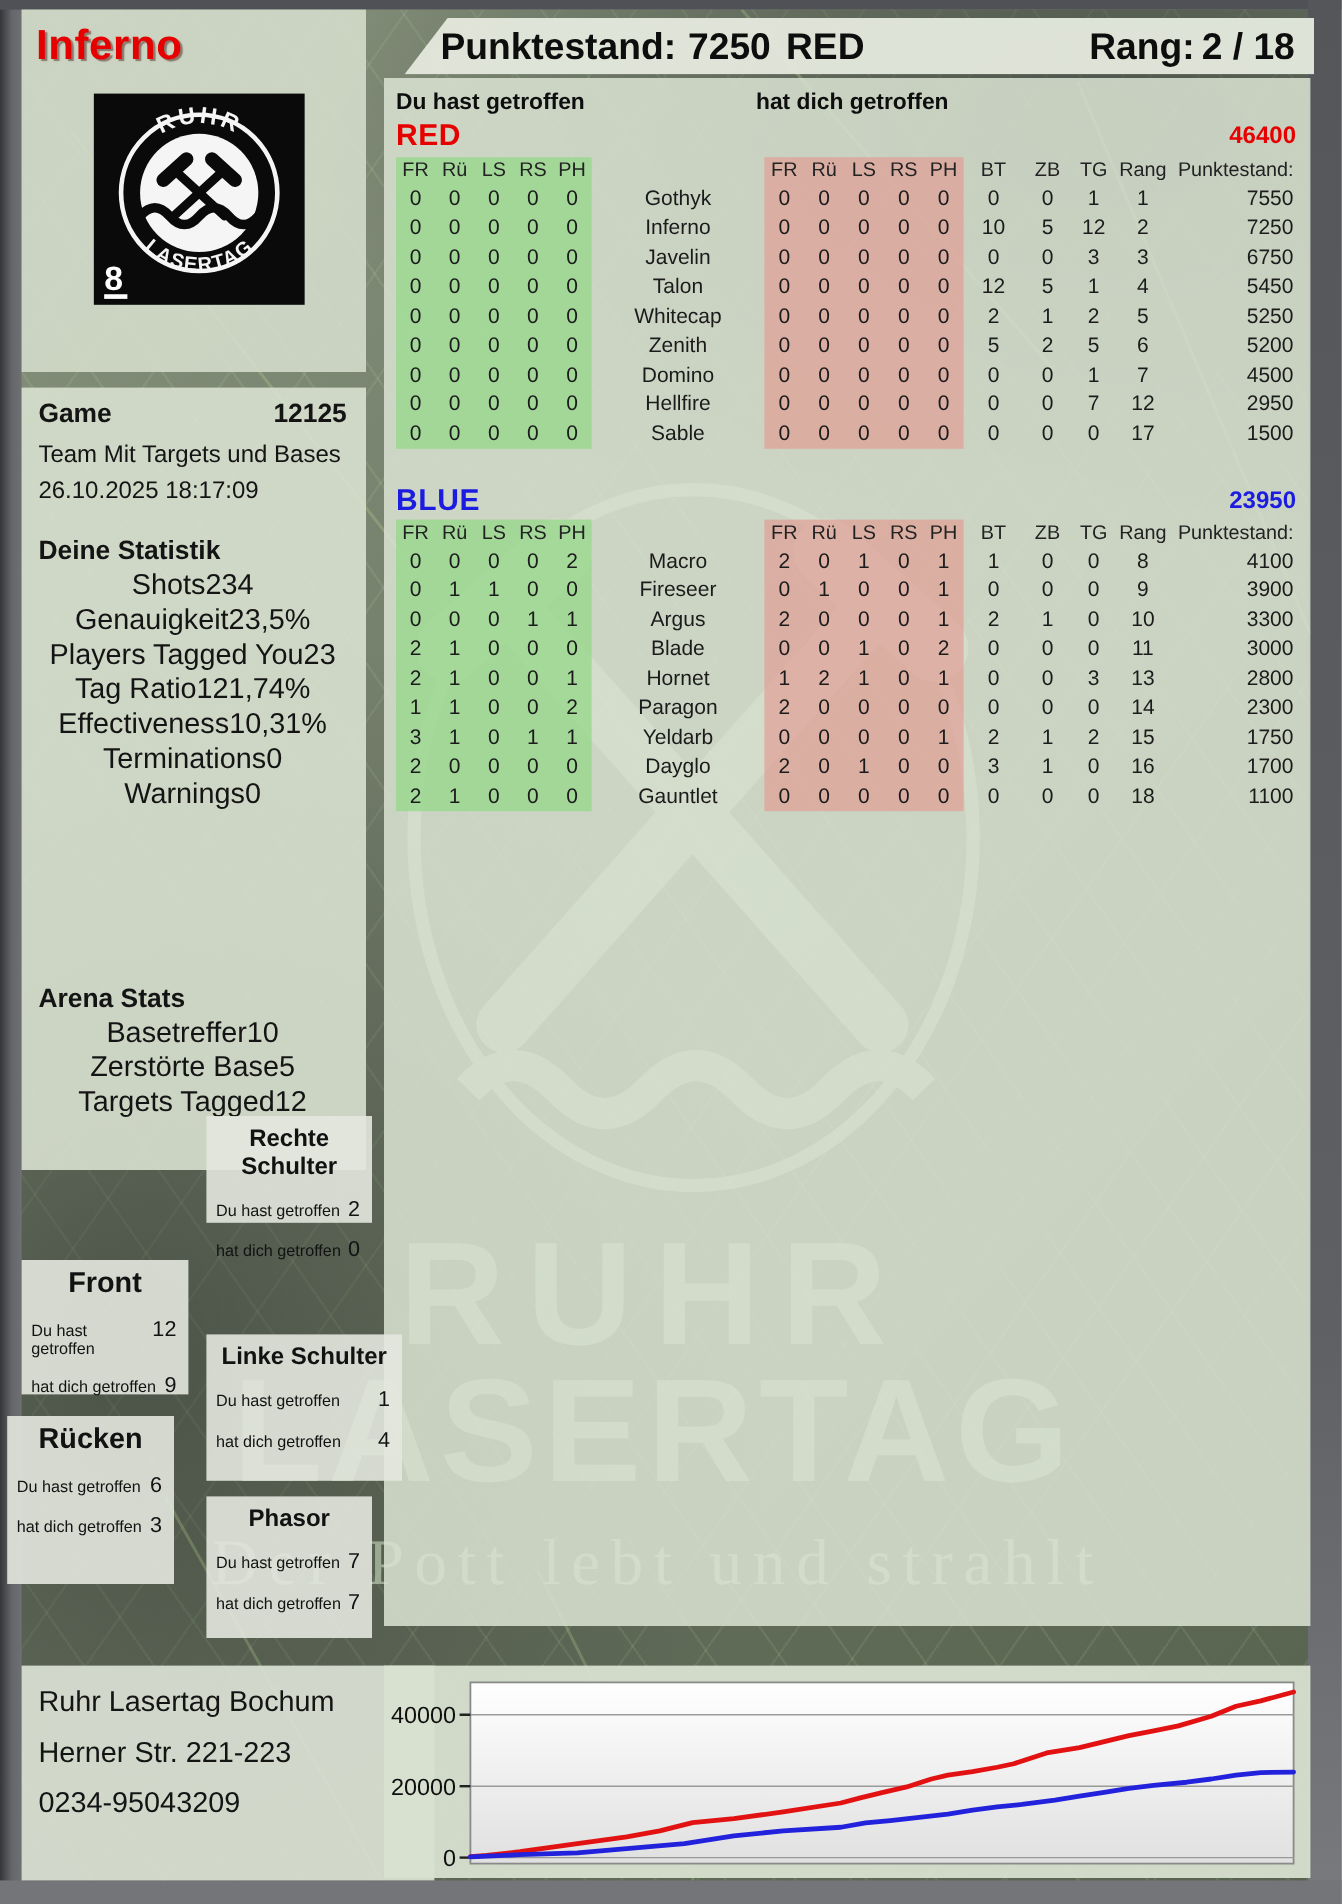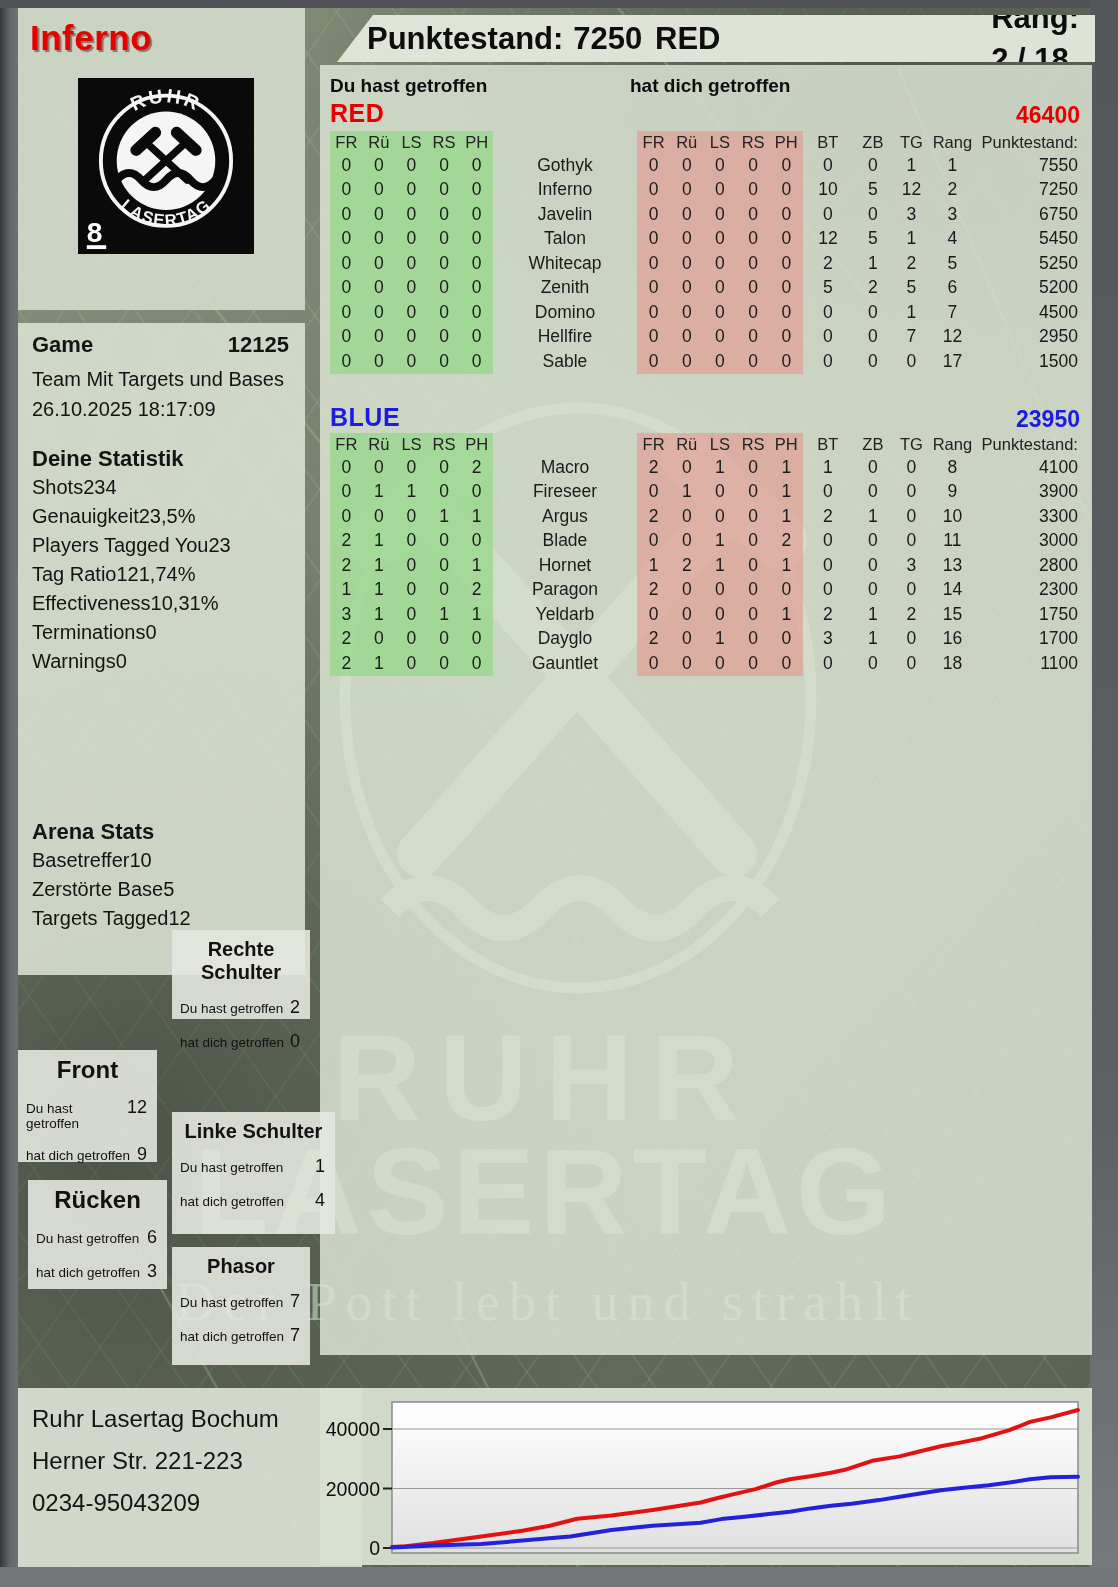--- a/index.html
+++ b/index.html
@@ -38,61 +38,61 @@
     color:var(--red);text-shadow:2px 2px 1px rgba(60,0,0,.45);letter-spacing:.5px;}
   .logo{position:absolute;left:60px;top:69px;width:176px;height:178px;}
 
   
   .header-bar{position:absolute;z-index:2;left:337px;top:15px;width:758px;height:47px;
     background:rgba(228,232,221,.96);display:flex;align-items:center;
     clip-path:polygon(36px 0,100% 0,100% 100%,0 100%);
     font-weight:bold;font-size:31px;color:#0d0d0d;}
   .hb-score{margin-left:30px;display:flex;gap:10px;}
   .hb-team{position:absolute;left:318px;}
-  .hb-rank{margin-left:auto;margin-right:16px;display:flex;gap:6px;flex-direction:column;}
+  .hb-rank{margin-left:auto;margin-right:16px;display:flex;gap:6px;}
 
   
   .main-panel{left:320px;top:65px;width:772px;height:1290px;background:rgba(219,227,211,.86);}
   .col-label{position:absolute;top:10px;font-size:19px;font-weight:bold;color:#0e0e0e;}
   .col-label.left{left:10px;} .col-label.right{left:310px;}
   .team-name{position:absolute;left:10px;font-size:25px;font-weight:bold;letter-spacing:.5px;}
-  .team-total{position:absolute;right:12px;font-size:23px;font-weight:bold;}
+  .team-total{position:absolute;right:12px;font-size:20px;font-weight:bold;}
   .red{color:var(--red);} .blue{color:var(--blue);}
   .tbl{position:absolute;left:10px;width:748px;}
   .tbl::before,.tbl::after{content:'';position:absolute;top:0;bottom:0;z-index:0;}
   .tbl::before{left:0;width:163px;background:var(--greenblock);opacity:.78;}
   .tbl::after{left:307px;width:166px;background:var(--pinkblock);opacity:.72;}
   .tgrid{position:relative;z-index:1;display:grid;
     grid-template-columns:repeat(5,32.6px) 144px repeat(5,33.2px) 50px 40px 37px 45px 103px;
     grid-template-rows:22px repeat(9,24.5px);
     align-items:center;font-size:17.5px;color:#1b1b1b;}
   .tgrid .c{text-align:center;}
   .tgrid .r{text-align:right;}
   .tgrid .hc{font-size:16.5px;color:#222;}
 
   
   .game-panel{left:18px;top:323px;width:287px;height:652px;background:rgba(216,224,207,.9);
     padding:8px 16px 0 14px;box-sizing:border-box;color:#141414;}
   .g-head{display:flex;justify-content:space-between;font-size:22px;font-weight:bold;line-height:28px;}
   .g-mode{font-size:20px;line-height:28px;margin-top:6px;}
   .g-date{font-size:20px;line-height:28px;margin-top:2px;}
   .sec-title{font-size:22px;font-weight:bold;line-height:28px;margin-top:22px;}
-  .srow{display:flex;justify-content:flex-start;font-size:20px;line-height:29px;}
+  .srow{display:flex;justify-content:center;font-size:24px;line-height:29px;}
   .arena-title{margin-top:142px;}
 
   
   .part-box{position:absolute;z-index:2;background:rgba(227,231,222,.9);color:#121212;box-sizing:border-box;}
   .part-title{text-align:center;font-size:20px;font-weight:bold;margin-top:8px;}
   .part-row{display:flex;justify-content:space-between;align-items:baseline;padding:0 10px 0 8px;margin-top:13px;}
   .part-row .lbl{font-size:13.5px;}
   .part-row .val{font-size:18px;}
   .box-rs{left:172px;top:930px;width:138px;height:89px;}
   .box-fr{left:18px;top:1050px;width:139px;height:112px;}
   .box-ls{left:172px;top:1112px;width:163px;height:122px;}
-  .box-rk{left:28px;top:1180px;width:139px;height:109px;}
+  .box-rk{left:6px;top:1180px;width:139px;height:140px;}
   .box-ph{left:172px;top:1247px;width:138px;height:118px;}
   .box-fr .part-title,.box-rk .part-title{font-size:24px;margin-top:6px;}
 
   
   .address-panel{left:18px;top:1388px;width:344px;height:179px;background:rgba(219,226,213,.92);
     padding:10px 0 0 14px;box-sizing:border-box;}
   .addr-line{font-size:24px;line-height:42px;color:#141414;}
 
   
   .chart-panel{left:320px;top:1388px;width:772px;height:177px;background:rgba(216,224,208,.95);}

